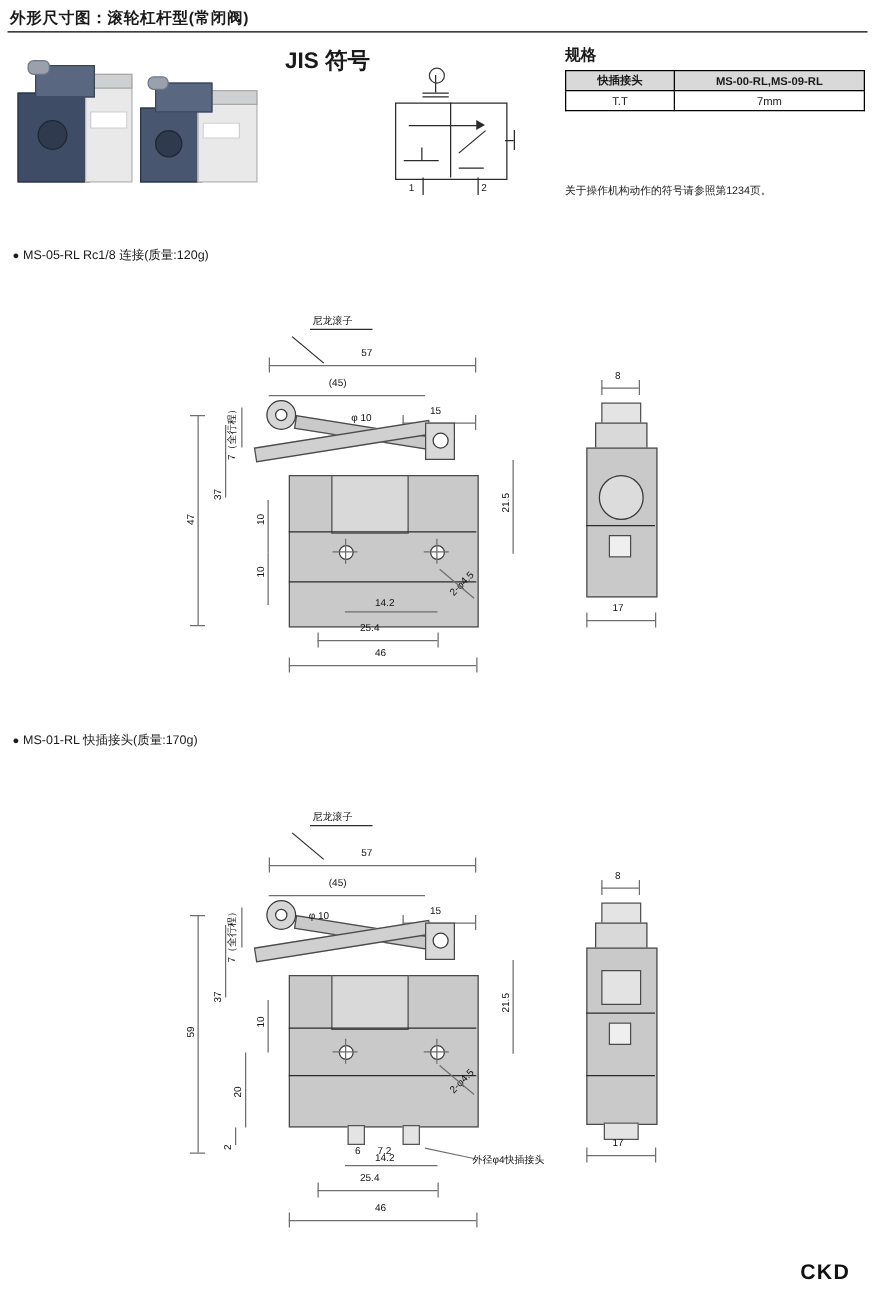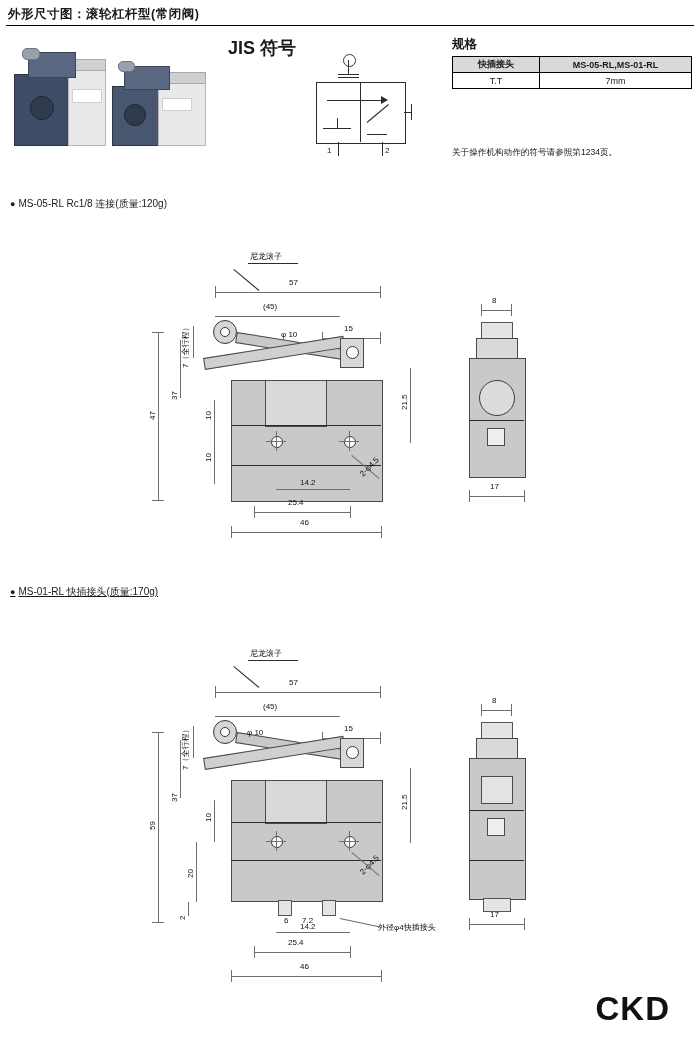--- a/index.html
+++ b/index.html
@@ -36,38 +36,38 @@
     border:1px solid #000;font-size:9px;text-align:center;height:15px;padding:0 2px;
   }
   #spec-table tr.head td{background:#d9d9d9;font-weight:bold;}
   #spec-table td.k{width:82px;background:#ffffff;}
   #spec-note{left:452px;top:147px;font-size:8.6px;width:244px;}
 
   
   .sec-label{font-size:10px;}
   .sec-label .bullet{font-size:9px;margin-right:3px;}
   #sec1{left:10px;top:197px;}
-  #sec2{left:10px;top:585px;text-decoration:underline;}
+  #sec2{left:10px;top:585px;}
 
   
   .dim{font-size:8px;color:#111;white-space:nowrap;}
   .dimv{font-size:8px;color:#111;white-space:nowrap;transform:rotate(-90deg);transform-origin:left top;}
   .lead{font-size:8px;color:#111;white-space:nowrap;}
   .ln{position:absolute;background:#2b2b2b;}
   .lnh{height:1px;}
   .lnv{width:1px;}
   .thin{background:#6f6f6f;}
   .body-fill{position:absolute;background:#c9c9c9;border:1px solid #4a4a4a;}
   .body-fill2{position:absolute;background:#d9d9d9;border:1px solid #4a4a4a;}
   .body-light{position:absolute;background:#e4e4e4;border:1px solid #555;}
   .circ{position:absolute;border:1px solid #3a3a3a;border-radius:50%;}
   .arrowhead{position:absolute;width:0;height:0;}
 
   
-  #brand{right:30px;bottom:14px;font-size:33px;font-weight:bold;letter-spacing:1px;color:#111;}
+  #brand{right:20px;bottom:14px;font-size:17px;font-weight:bold;letter-spacing:1px;color:#111;}
 </style>
 </head>
 <body>
 
 <div class="abs" id="page-title">外形尺寸图：滚轮杠杆型(常闭阀)</div>
 <div class="abs" id="title-rule"></div>
 
 <div class="abs" id="photo-block">
 
   <div class="ph-body" style="left:6px;top:40px;width:56px;height:70px;background:#3f4c66;border-color:#2b3445;"></div>
@@ -113,21 +113,21 @@
   <div class="ln lnv" style="left:77px;top:82px;height:14px;"></div>
   <div class="abs" style="left:22px;top:86px;font-size:8px;">1</div>
   <div class="abs" style="left:80px;top:86px;font-size:8px;">2</div>
 </div>
 
 <div class="abs" id="spec-title">规格</div>
 <table class="abs" id="spec-table">
   <tbody>
       <tr class="head">
     <td class="k">快插接头</td>
-    <td>MS-05-RL,MS-01-RL</td>
+    <td>MS-00-RL,MS-09-RL</td>
   </tr>
   <tr>
     <td class="k">T.T</td>
     <td>7mm</td>
   </tr>
 </tbody>
   </table>
 <div class="abs" id="spec-note">关于操作机构动作的符号请参照第1234页。</div>
 
 <div class="abs sec-label" id="sec1">

